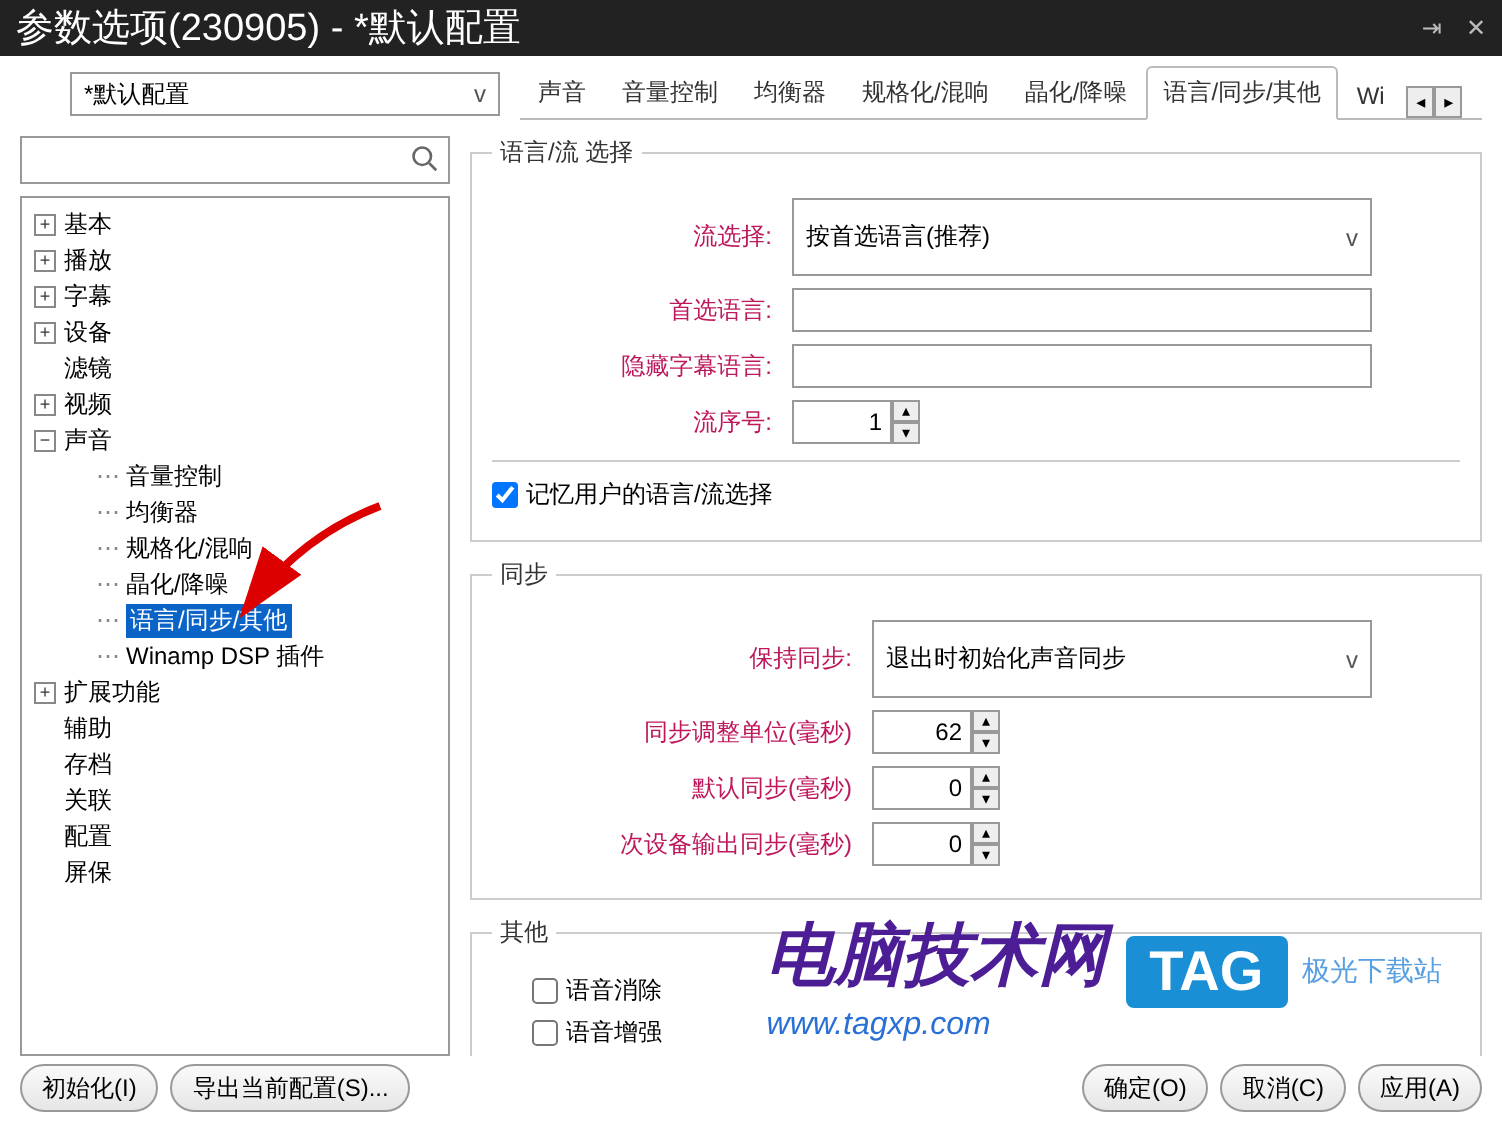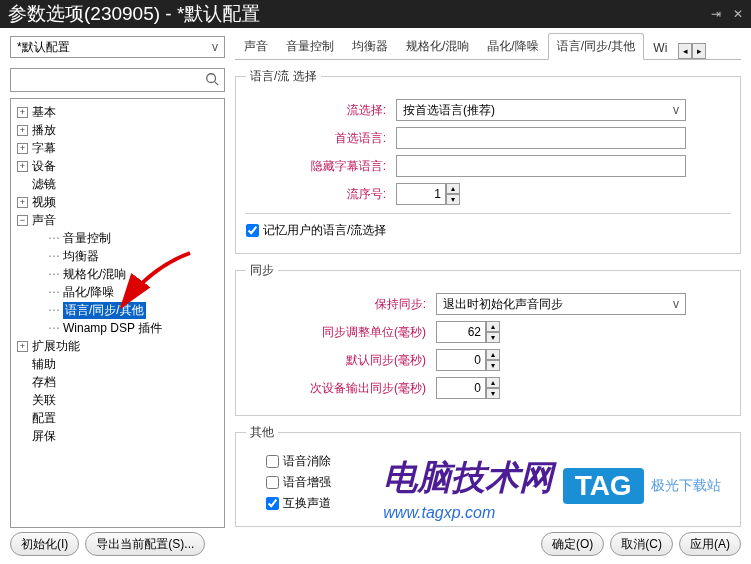--- a/index.html
+++ b/index.html
@@ -6,21 +6,21 @@
 body { background: #fff; width: 751px; height: 564px; overflow: hidden; position: relative; }
 
 .titlebar { background: #222; color: #fff; height: 28px; display: flex; align-items: center; padding: 0 8px; justify-content: space-between; }
 .titlebar .title { font-size: 19px; }
 .titlebar .controls { display: flex; gap: 12px; align-items: center; }
 .titlebar .controls span { color: #bbb; cursor: pointer; }
 
 .window-body { background: #fff; padding: 8px 10px 10px 10px; position: relative; height: 536px; }
 
 .top-row { display: flex; gap: 10px; }
-.config-select { width: 215px; height: 22px; border: 1px solid #999; background: #fff; display: flex; align-items: center; justify-content: space-between; padding: 0 6px; }
+.config-select { width: 215px; height: 22px; border: 1px solid #999; background: #fff; display: flex; align-items: center; justify-content: space-between; padding: 0 6px; margin-left: 25px; }
 .config-select .v { color: #555; }
 
 .tabs { display: flex; align-items: flex-end; border-bottom: 1px solid #bbb; flex: 1; height: 24px; position: relative; }
 .tab { padding: 4px 8px; border: 1px solid transparent; border-bottom: none; cursor: pointer; color: #333; white-space: nowrap; }
 .tab.active { border: 1px solid #bbb; border-bottom: 1px solid #fff; background: #fff; position: relative; top: 1px; border-radius: 3px 3px 0 0; }
 .tab.partial { }
 .tab-nav { display: flex; margin-left: 2px; }
 .tab-nav .btn { width: 14px; height: 16px; border: 1px solid #999; display: flex; align-items: center; justify-content: center; font-size: 9px; background: #eee; cursor: pointer; }
 
 .main-area { display: flex; margin-top: 8px; gap: 10px; height: 460px; }
@@ -41,21 +41,21 @@
 .tree-item.selected .dash { }
 
 .right-panel { flex: 1; position: relative; overflow: hidden; }
 
 fieldset { border: 1px solid #ccc; margin-bottom: 8px; padding: 8px 10px 10px 10px; }
 legend { padding: 0 4px; color: #333; }
 
 .form-row { display: flex; align-items: center; margin: 6px 0; }
 .form-row .lbl { width: 150px; text-align: right; padding-right: 10px; color: #be185d; }
 .form-row .ctrl { flex: 1; }
-.select-box { border: 1px solid #999; height: 22px; display: flex; align-items: center; justify-content: space-between; padding: 0 6px; background: #fff; }
+.select-box { border: 1px solid #999; height: 39px; display: flex; align-items: center; justify-content: space-between; padding: 0 6px; background: #fff; }
 .select-box .v { color: #555; }
 .text-input { border: 1px solid #999; height: 22px; width: 290px; padding: 0 4px; background: #fff; }
 .spin { display: inline-flex; }
 .spin input { width: 50px; height: 22px; border: 1px solid #999; text-align: right; padding-right: 4px; }
 .spin .btns { display: flex; flex-direction: column; }
 .spin .btns div { width: 14px; height: 11px; border: 1px solid #999; background: #eee; font-size: 8px; display: flex; align-items: center; justify-content: center; line-height: 1; cursor: pointer; }
 
 .checkbox-row { display: flex; align-items: center; margin: 4px 0; gap: 4px; }
 .checkbox-row input { width: 13px; height: 13px; }
 

